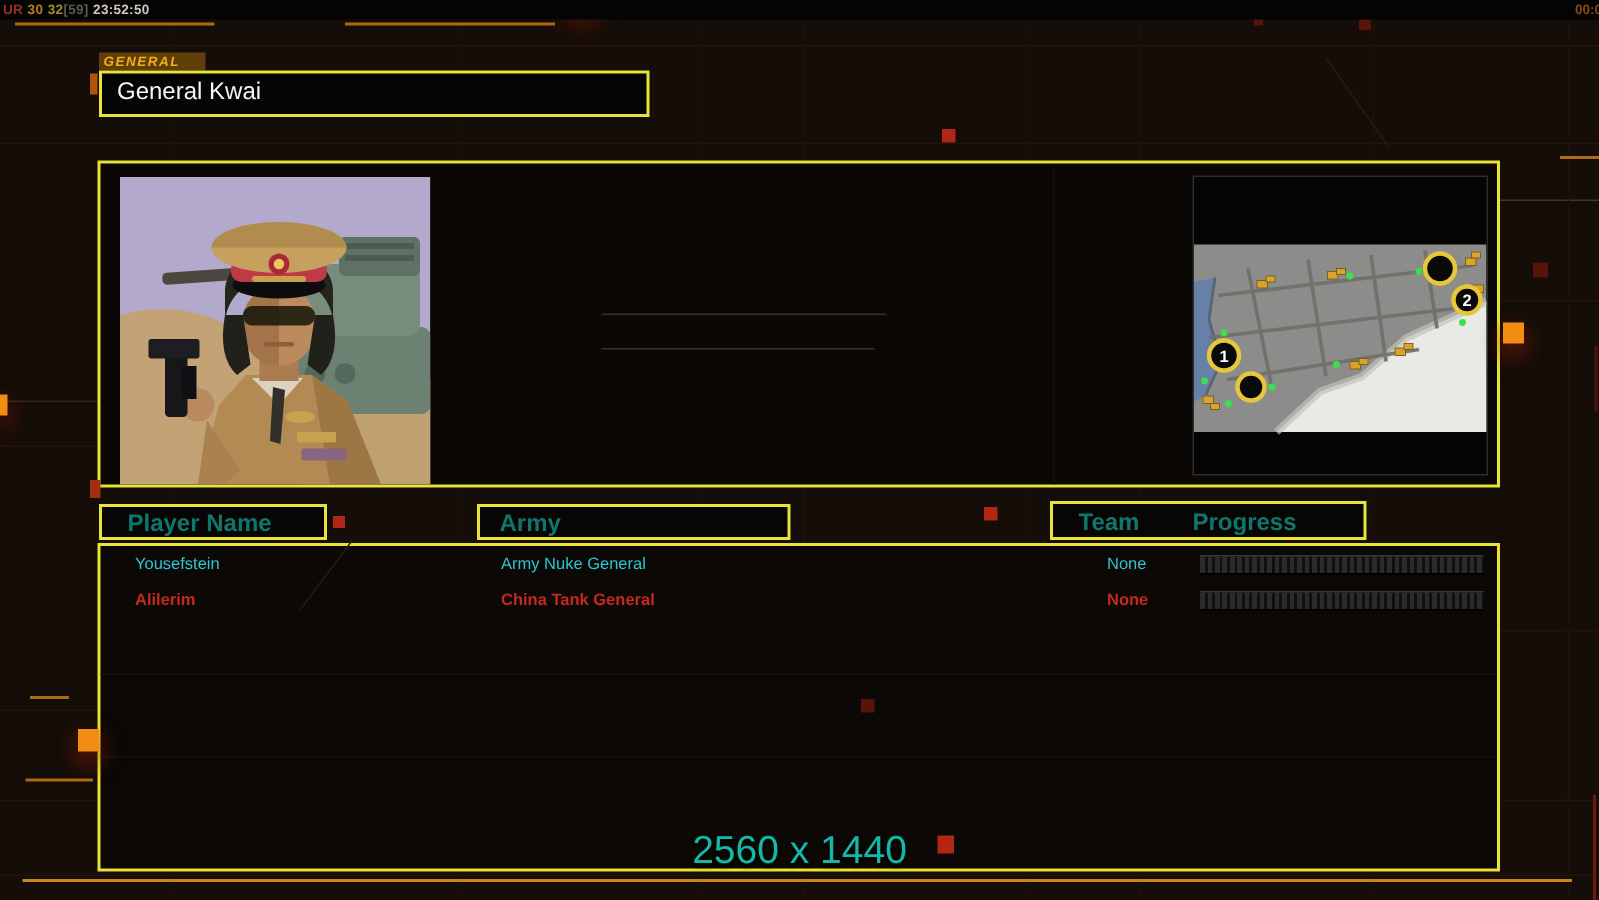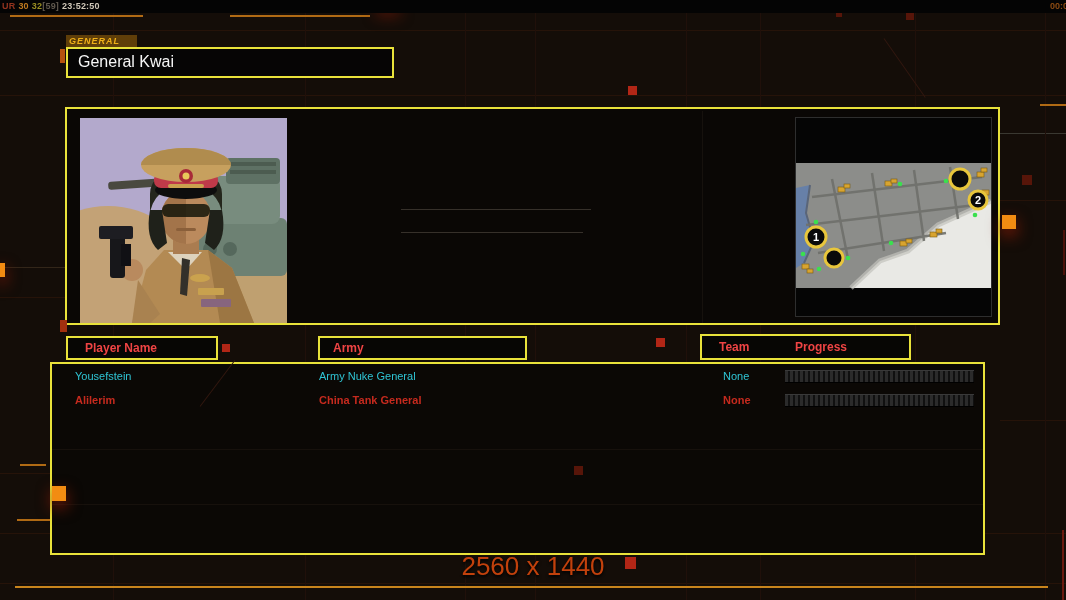--- a/index.html
+++ b/index.html
@@ -21,58 +21,58 @@
   .dbg{position:absolute;left:2px;top:0;letter-spacing:.2px;}
   .dbg span{margin-right:3px;}
   .p-ur{color:#93331f;} .p-fps{color:#bf7a1f;} .p-v{color:#9a8f22;margin-right:0 !important;}
   .p-br{color:#60594e;} .p-clock{color:#cfc7b8;}
   .timer{position:absolute;right:4px;top:0;color:#8a4a12;}
 
   
   .gen-tab{position:absolute;left:66px;top:35px;width:71px;height:12px;background:#5f3e09;
     color:#f0b018;font-size:9px;font-weight:bold;letter-spacing:1px;line-height:12px;
     padding-left:3px;box-sizing:border-box;font-style:italic;}
-  .title-box{position:absolute;left:66px;top:47px;width:328px;height:31px;background:#060505;
+  .title-box{position:absolute;left:66px;top:47px;width:367px;height:31px;background:#060505;
     border:2px solid #e9e23a;box-sizing:border-box;}
   .title-box .t{position:absolute;left:10px;top:4px;color:#f6f6f6;font-size:16px;}
 
   
   .main-panel{position:absolute;left:65px;top:107px;width:935px;height:218px;
     background:#0a0705;border:2px solid #e9e23a;box-sizing:border-box;z-index:1;}
   .portrait{position:absolute;left:13px;top:9px;width:207px;height:205px;overflow:hidden;}
   .info{position:absolute;left:334px;top:78px;width:310px;color:#efefef;font-size:11.5px;}
   .info .ln{position:relative;height:23px;line-height:14px;}
   .uline{position:absolute;height:1px;background:#36302a;}
   .panel-v{position:absolute;left:635px;top:2px;width:1px;height:212px;background:#16110d;}
   .minimap{position:absolute;left:728px;top:8px;width:197px;height:200px;background:#050505;
     border:1px solid #2e2e2e;box-sizing:border-box;}
 
   
   .hd{position:absolute;background:#070604;border:2px solid #e9e23a;box-sizing:border-box;
-    color:#ef4444;font-size:12px;font-weight:bold;z-index:1;}
+    color:#0f766e;font-size:16px;font-weight:bold;z-index:1;}
   .hd .hlbl{position:absolute;top:3px;}
   .hd-player{left:66px;top:336px;width:152px;height:24px;}
   .hd-army{left:318px;top:336px;width:209px;height:24px;}
   .hd-teamprog{left:700px;top:334px;width:211px;height:26px;}
 
   
-  .roster-panel{position:absolute;left:50px;top:362px;width:935px;height:193px;
+  .roster-panel{position:absolute;left:65px;top:362px;width:935px;height:219px;
     background:#0b0805;border:2px solid #e9e23a;box-sizing:border-box;z-index:1;}
   .row{position:absolute;left:0;width:100%;height:24px;font-size:11px;}
   .row .cell{position:absolute;top:4px;}
   .c-name{left:23px;} .c-army{left:267px;} .c-team{left:671px;}
   .c-cyan{color:#2fc4d4;} .c-red{color:#c62a1e;font-weight:bold;}
   .pbar{position:absolute;left:733px;top:4px;width:189px;height:11px;
     background:repeating-linear-gradient(90deg,#2b2b2b 0px,#2b2b2b 3px,#101010 3px,#101010 5px);
     border-top:1px solid #393939;border-bottom:1px solid #000;}
   .faint{position:absolute;height:1px;background:#17110c;width:100%;}
 
   
   .watermark{position:absolute;left:0;top:551px;width:1066px;text-align:center;
-    color:#c2410c;font-size:26px;text-shadow:0 2px 3px #000;z-index:2;}
+    color:#14b8a6;font-size:26px;text-shadow:0 2px 3px #000;z-index:2;}
 </style>
 </head>
 <body>
 
 <div class="screen">
 
   <div>
     <div class="glh" style="left:0;top:30px;width:1066px;"></div>
     <div class="glh" style="left:0;top:95px;width:1066px;"></div>
     <div class="glh" style="left:985px;top:133px;width:81px;background:#3a3831;"></div>

